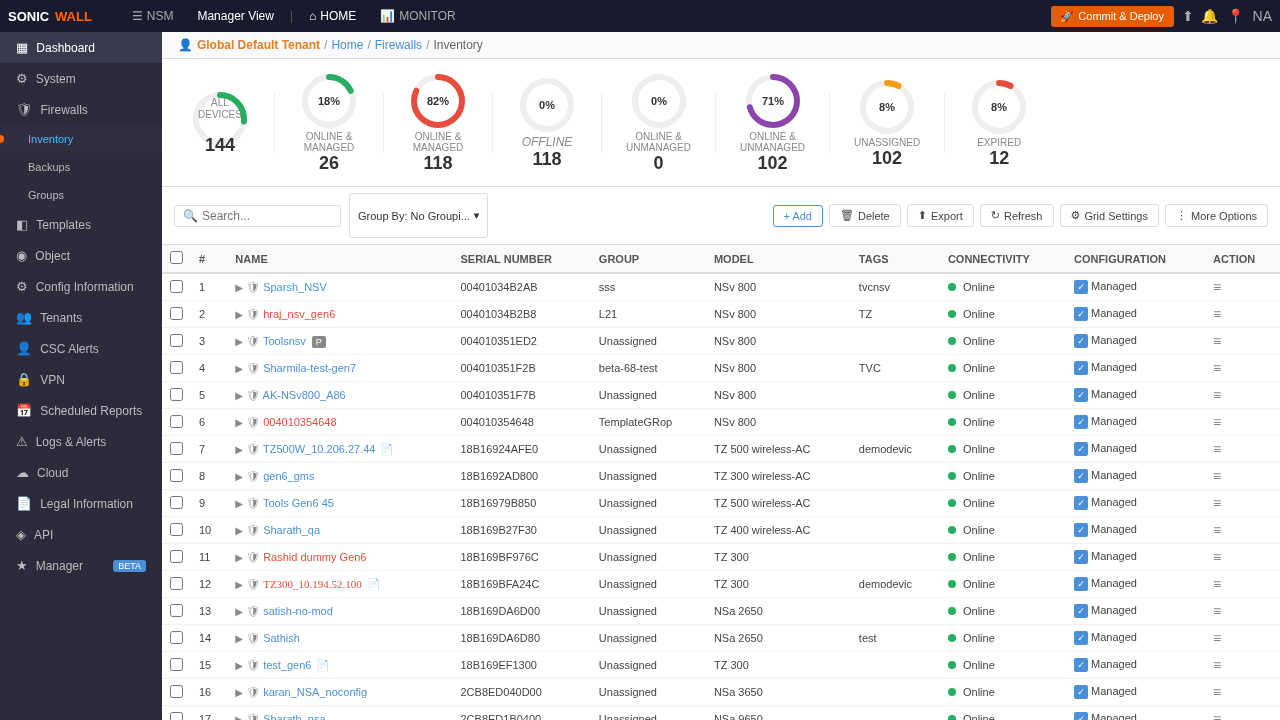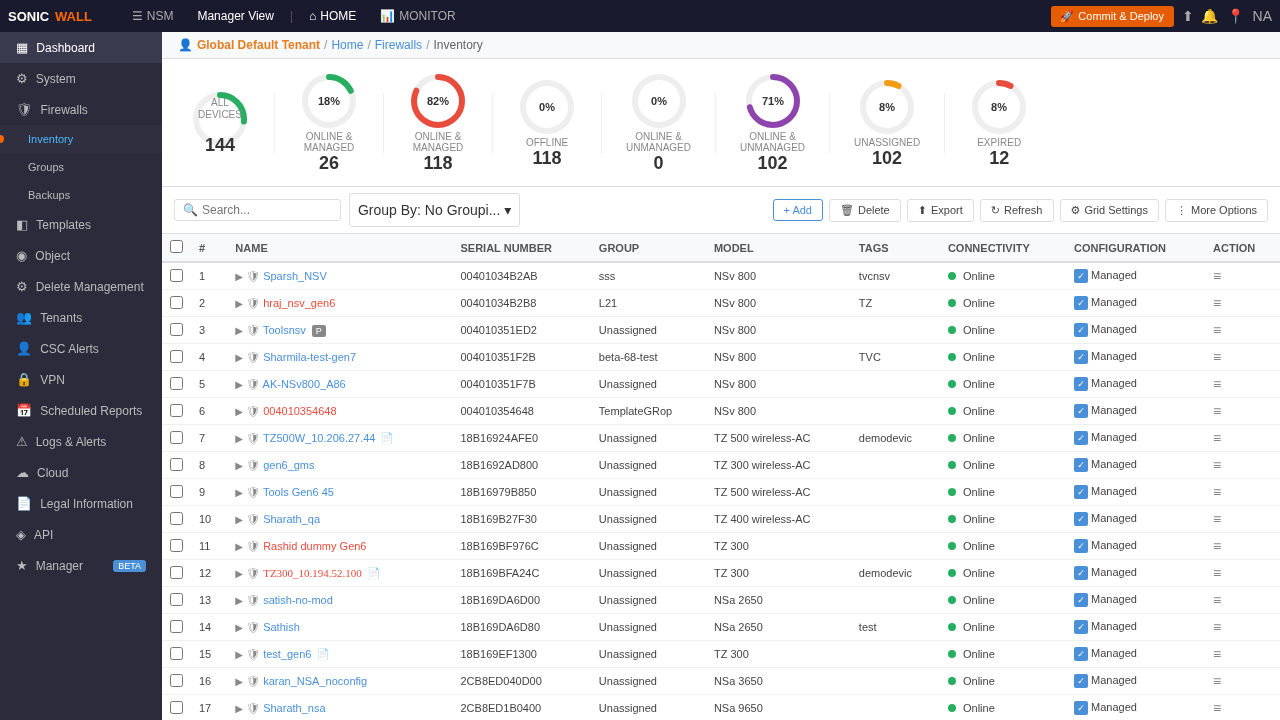--- a/index.html
+++ b/index.html
@@ -40,21 +40,21 @@
     
     .stats-row { display: flex; align-items: center; background: white; padding: 8px 16px; gap: 12px; border-bottom: 1px solid #ddd; }
     .stat-card { display: flex; flex-direction: column; align-items: center; padding: 4px 12px; position: relative; }
     .stat-divider { width: 1px; height: 60px; background: #eee; }
 
     
     .table-area { flex: 1; overflow: hidden; display: flex; flex-direction: column; }
     .table-toolbar { display: flex; align-items: center; background: white; padding: 6px 12px; border-bottom: 1px solid #ddd; gap: 8px; }
     .search-box { display: flex; align-items: center; border: 1px solid #ddd; border-radius: 3px; padding: 3px 8px; background: white; gap: 4px; }
     .search-box input { border: none; outline: none; font-size: 12px; width: 130px; }
-    .group-by { display: flex; align-items: center; gap: 4px; border: 1px solid #ddd; border-radius: 3px; padding: 8px 8px; cursor: pointer; font-size: 14px; }
+    .group-by { display: flex; align-items: center; gap: 4px; border: 1px solid #ddd; border-radius: 3px; padding: 15px 8px; cursor: pointer; font-size: 11px; }
     .toolbar-actions { margin-left: auto; display: flex; align-items: center; gap: 6px; }
     .btn { display: flex; align-items: center; gap: 4px; padding: 4px 10px; border: 1px solid #ddd; border-radius: 3px; background: white; cursor: pointer; font-size: 11px; color: #444; }
     .btn-add { color: #4a90d9; border-color: #4a90d9; }
 
     
     .table-scroll { flex: 1; overflow-y: auto; }
     table { width: 100%; border-collapse: collapse; background: white; font-size: 11px; }
     thead th { background: #f8f9fa; border-bottom: 2px solid #ddd; padding: 6px 8px; text-align: left; font-weight: 600; color: #555; position: sticky; top: 0; z-index: 1; white-space: nowrap; }
     tbody tr { border-bottom: 1px solid #f0f0f0; }
     tbody td { padding: 5px 8px; color: #444; white-space: nowrap; }
@@ -118,36 +118,36 @@
     </div>
     <div class="sidebar-item">
       <span class="sidebar-icon">🛡</span>
       <span>Firewalls</span>
     </div>
     <div class="sidebar-item sub active" style="position:relative;">
       <div class="orange-dot-sidebar"></div>
       <span>Inventory</span>
     </div>
     <div class="sidebar-item sub">
+      <span>Backups</span>
+    </div>
+    <div class="sidebar-item sub">
       <span>Groups</span>
-    </div>
-    <div class="sidebar-item sub">
-      <span>Backups</span>
     </div>
     <div class="sidebar-item">
       <span class="sidebar-icon">◧</span>
       <span>Templates</span>
     </div>
     <div class="sidebar-item">
       <span class="sidebar-icon">◉</span>
       <span>Object</span>
     </div>
     <div class="sidebar-item">
       <span class="sidebar-icon">⚙</span>
-      <span>Delete Management</span>
+      <span>Config Information</span>
     </div>
     <div class="sidebar-item">
       <span class="sidebar-icon">👥</span>
       <span>Tenants</span>
     </div>
     <div class="sidebar-item">
       <span class="sidebar-icon">👤</span>
       <span>CSC Alerts</span>
     </div>
     <div class="sidebar-item">
@@ -241,21 +241,21 @@
       </div>
 
       <div class="stat-divider"></div>
 
       <div class="stat-card">
         <svg width="60" height="60">
           <circle cx="30" cy="30" r="24" fill="none" stroke="#eee" stroke-width="6"></circle>
           <text x="30" y="34" text-anchor="middle" font-size="11" font-weight="bold" fill="#333">0%</text>
         </svg>
         <div style="text-align:center;">
-          <div style="font-size:10px;color:#888;">OFFLINE</div>
+          <div style="font-size:12px;color:#888;font-style:italic;">OFFLINE</div>
           <div style="font-size:18px;font-weight:bold;">118</div>
         </div>
       </div>
 
       <div class="stat-divider"></div>
 
       <div class="stat-card">
         <svg width="60" height="60">
           <circle cx="30" cy="30" r="24" fill="none" stroke="#eee" stroke-width="6"></circle>
           <text x="30" y="34" text-anchor="middle" font-size="11" font-weight="bold" fill="#333">0%</text>

